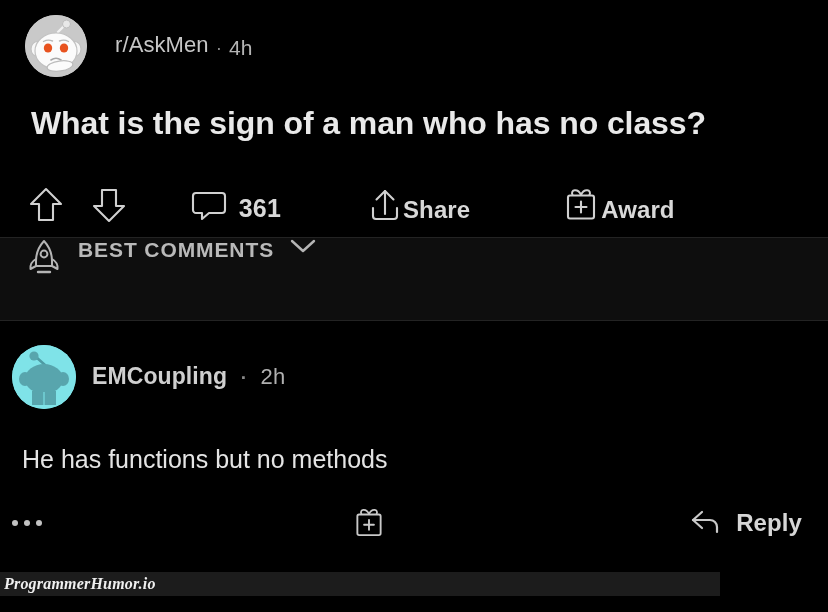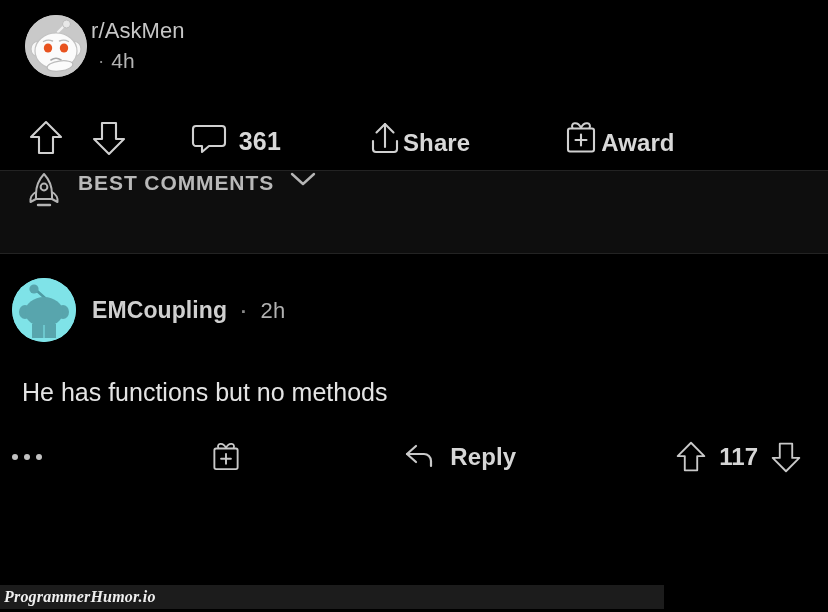--- a/index.html
+++ b/index.html
@@ -33,23 +33,23 @@
     width: 62px;
     height: 62px;
     border-radius: 50%;
     background: #c9c9c9;
     position: relative;
     flex: 0 0 auto;
     overflow: hidden;
   }
   .avatar-post svg { display: block; width: 62px; height: 62px; }
   .post-meta {
-    margin-left: 4px;
-    display: flex;
-    flex-direction: column;
+    margin-left: 28px;
+    display: flex;
+    flex-direction: row;
     justify-content: center;
     line-height: 1.22;
   }
   .sub-name {
     color: #c6c6c6;
     font-size: 22px;
     font-weight: 400;
     letter-spacing: 0.1px;
   }
   .byline {
@@ -205,22 +205,22 @@
     width: 6px;
     height: 6px;
     border-radius: 50%;
     background: #c2c2c2;
   }
 
   
   .watermark {
     position: absolute;
     left: 0;
-    bottom: 3px;
-    width: 664px;
+    bottom: 16px;
+    width: 720px;
     height: 24px;
     background: #1c1c1c;
     display: flex;
     align-items: center;
   }
   .watermark span {
     font-family: "Liberation Serif", serif;
     font-style: italic;
     font-weight: 700;
     font-size: 16px;
@@ -260,20 +260,21 @@
     </div>
     <div class="post-meta">
       <div class="sub-name">r/AskMen</div>
       <div class="byline">
         <span class="dot-sep">·</span>
         <span class="age">4h</span>
       </div>
     </div>
   </div>
 
+  <div class="post-title">What is the sign of a man who has no class?</div>
 
   <div class="post-actions">
 
     <div class="vote-group">
       <span class="icn">
         <svg width="36" height="38" viewBox="0 0 36 38" fill="none" xmlns="http://www.w3.org/2000/svg">
           <path d="M18 3 L33 18 L25 18 L25 34 L11 34 L11 18 L3 18 Z" stroke="#d0d0d0" stroke-width="2.1" stroke-linejoin="round" fill="none"></path>
         </svg>
       </span>
       <span class="cnt">194</span>
@@ -381,33 +382,20 @@
       <span class="ca-item ca-gap-reply">
         <span class="icn">
           <svg width="34" height="30" viewBox="0 0 34 30" fill="none" xmlns="http://www.w3.org/2000/svg">
             <path d="M12 4 L3 12 L12 20" stroke="#c9c9c9" stroke-width="2.2" stroke-linecap="round" stroke-linejoin="round" fill="none"></path>
             <path d="M3 12 h17 a7 7 0 0 1 7 7 v5" stroke="#c9c9c9" stroke-width="2.2" stroke-linecap="round" fill="none"></path>
           </svg>
         </span>
         <span class="reply-label">Reply</span>
       </span>
 
-      <span class="ca-item ca-gap-vote">
-        <span class="icn">
-          <svg width="32" height="34" viewBox="0 0 36 38" fill="none" xmlns="http://www.w3.org/2000/svg">
-            <path d="M18 3 L33 18 L25 18 L25 34 L11 34 L11 18 L3 18 Z" stroke="#c9c9c9" stroke-width="2.1" stroke-linejoin="round" fill="none"></path>
-          </svg>
-        </span>
-        <span class="cvote-count">117</span>
-        <span class="icn">
-          <svg width="32" height="34" viewBox="0 0 36 38" fill="none" xmlns="http://www.w3.org/2000/svg">
-            <path d="M18 35 L3 20 L11 20 L11 4 L25 4 L25 20 L33 20 Z" stroke="#c9c9c9" stroke-width="2.1" stroke-linejoin="round" fill="none"></path>
-          </svg>
-        </span>
-      </span>
     </div>
   </div>
 
   <div class="watermark">
     <span>ProgrammerHumor.io</span>
   </div>
 
 </div>
 
 </body></html>

